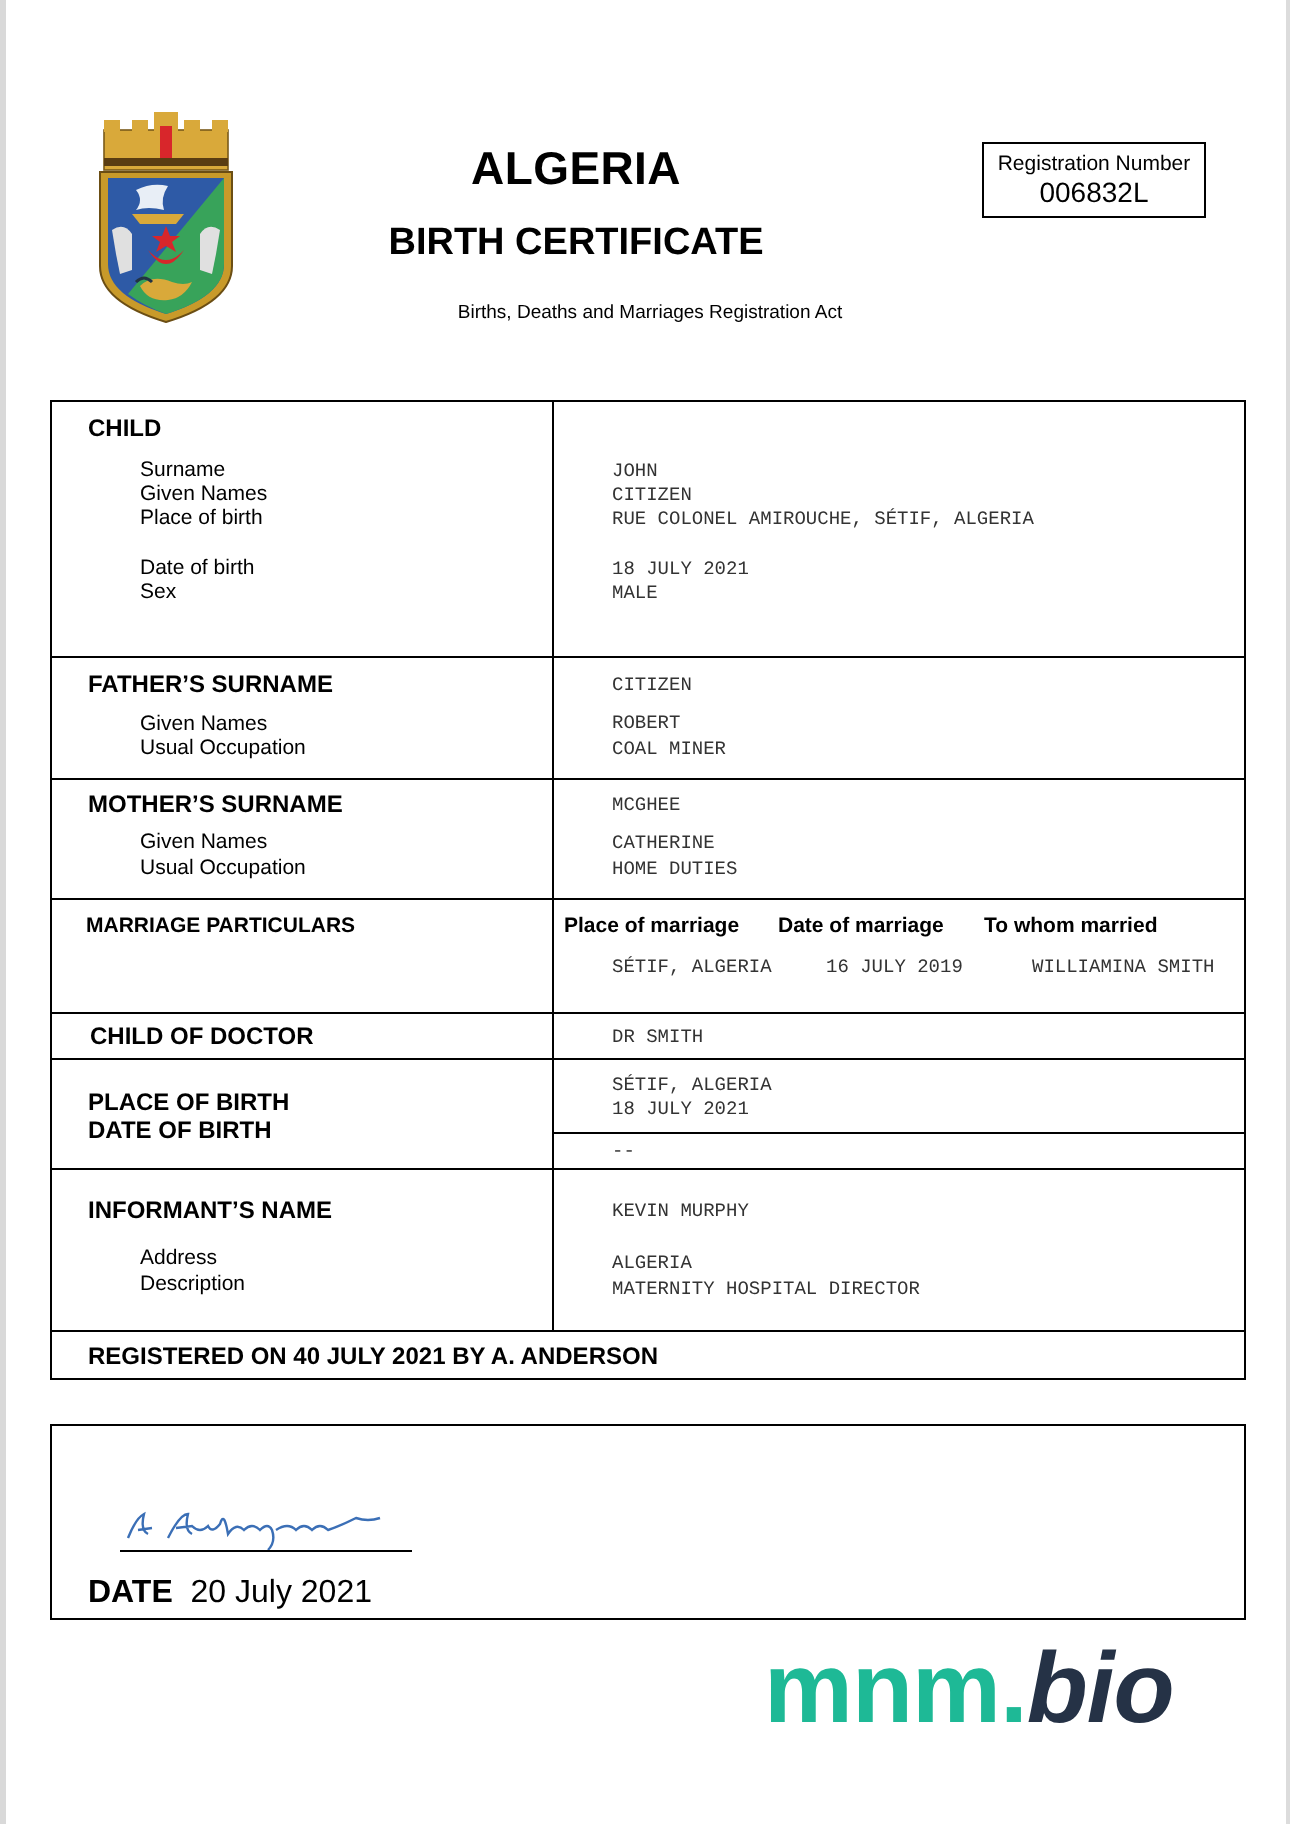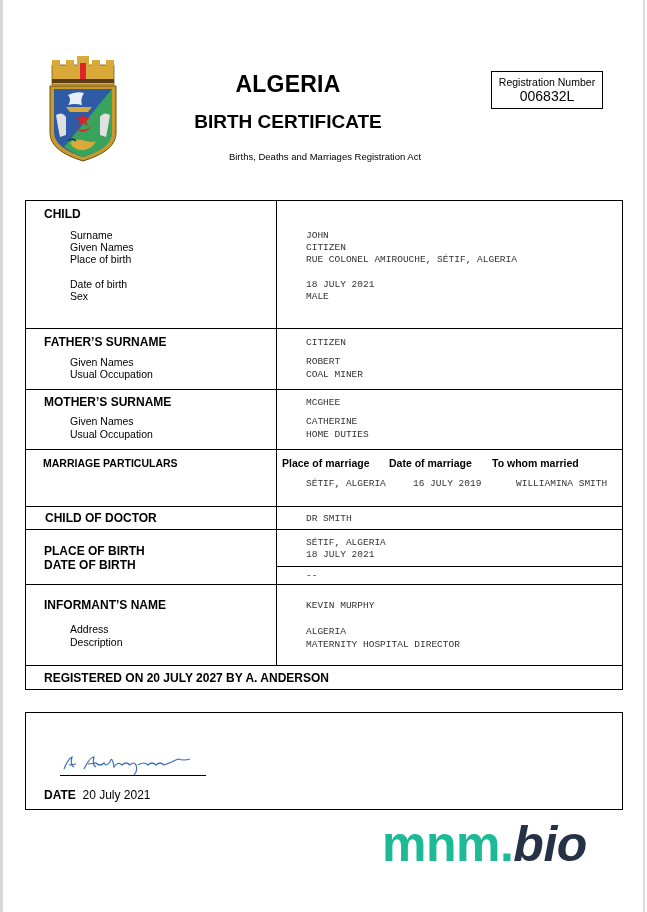--- a/index.html
+++ b/index.html
@@ -27,21 +27,21 @@
   .colsep { position: absolute; left: 250px; top: 0; bottom: 0; border-left: 1px solid #000; }
   .lab { position: absolute; font-size: 10.5px; }
   .hdr { position: absolute; font-size: 12px; font-weight: bold; }
   .val { position: absolute; font-family: "Liberation Mono", monospace; font-size: 9.5px; color: #333; margin-left: 24px; }
   .subhdr { position: absolute; font-size: 10.5px; font-weight: bold; }
 
   .cert { position: absolute; left: 25px; top: 712px; width: 598px; height: 98px; border: 1.5px solid #000; box-sizing: border-box; }
   .cert .text { position: absolute; left: 18px; top: 6px; width: 570px; font-size: 11.5px; font-weight: bold; line-height: 13px; }
   .sig { position: absolute; left: 34px; top: 36px; width: 140px; height: 28px; }
   .sigline { position: absolute; left: 34px; top: 62px; width: 146px; border-top: 1px solid #000; }
-  .cert .date { position: absolute; left: 18px; top: 75px; font-size: 12px; }
+  .cert .date { position: absolute; left: 18px; top: 75px; font-size: 16px; }
   .cert .date b { font-weight: bold; }
   .cert .registrar { position: absolute; left: 324px; top: 75px; font-size: 11.5px; font-weight: bold; }
 
   .brand { position: absolute; left: 382px; top: 815px; font-size: 50px; font-weight: bold; font-family: "Liberation Sans", sans-serif; letter-spacing: -0.5px; }
   .brand .a { color: #1eb996; }
   .brand .b { color: #253246; font-style: italic; }
 </style>
 </head>
 <body>
 
@@ -153,21 +153,21 @@
     <div class="colsep"></div>
     <div class="hdr" style="left:18px; top:13px;">INFORMANT’S NAME</div>
     <div class="lab" style="left:44px; top:38px;">Address</div>
     <div class="lab" style="left:44px; top:51px;">Description</div>
     <div class="val" style="left:256px; top:15px;">KEVIN MURPHY</div>
     <div class="val" style="left:256px; top:41px;">ALGERIA</div>
     <div class="val" style="left:256px; top:54px;">MATERNITY HOSPITAL DIRECTOR</div>
   </div>
 
   <div class="row" style="top:464px; height:25px;">
-    <div class="hdr" style="left:18px; top:5px;">REGISTERED ON 20 JULY 2027 BY A. ANDERSON</div>
+    <div class="hdr" style="left:18px; top:5px;">REGISTERED ON 40 JULY 2021 BY A. ANDERSON</div>
   </div>
 </div>
 
 <div class="cert">
   <svg class="sig" viewBox="0 0 140 28">
     <path d="M4 20 Q8 10 12 8 Q10 16 14 18 M9 16 L16 15" stroke="#3b6fb6" stroke-width="1.2" fill="none"></path>
     <path d="M24 20 Q30 8 34 8 Q32 16 36 18 M28 15 L36 14 Q40 18 44 14 Q46 18 50 13 Q52 6 54 18 Q58 12 62 16 Q66 12 70 16 Q74 12 76 16 Q78 22 74 26 M78 16 Q84 12 88 16 Q92 12 96 16 Q100 12 104 16 Q110 14 118 10 Q124 12 130 10" stroke="#3b6fb6" stroke-width="1.2" fill="none"></path>
   </svg>
   <div class="sigline"></div>
   <div class="date">

